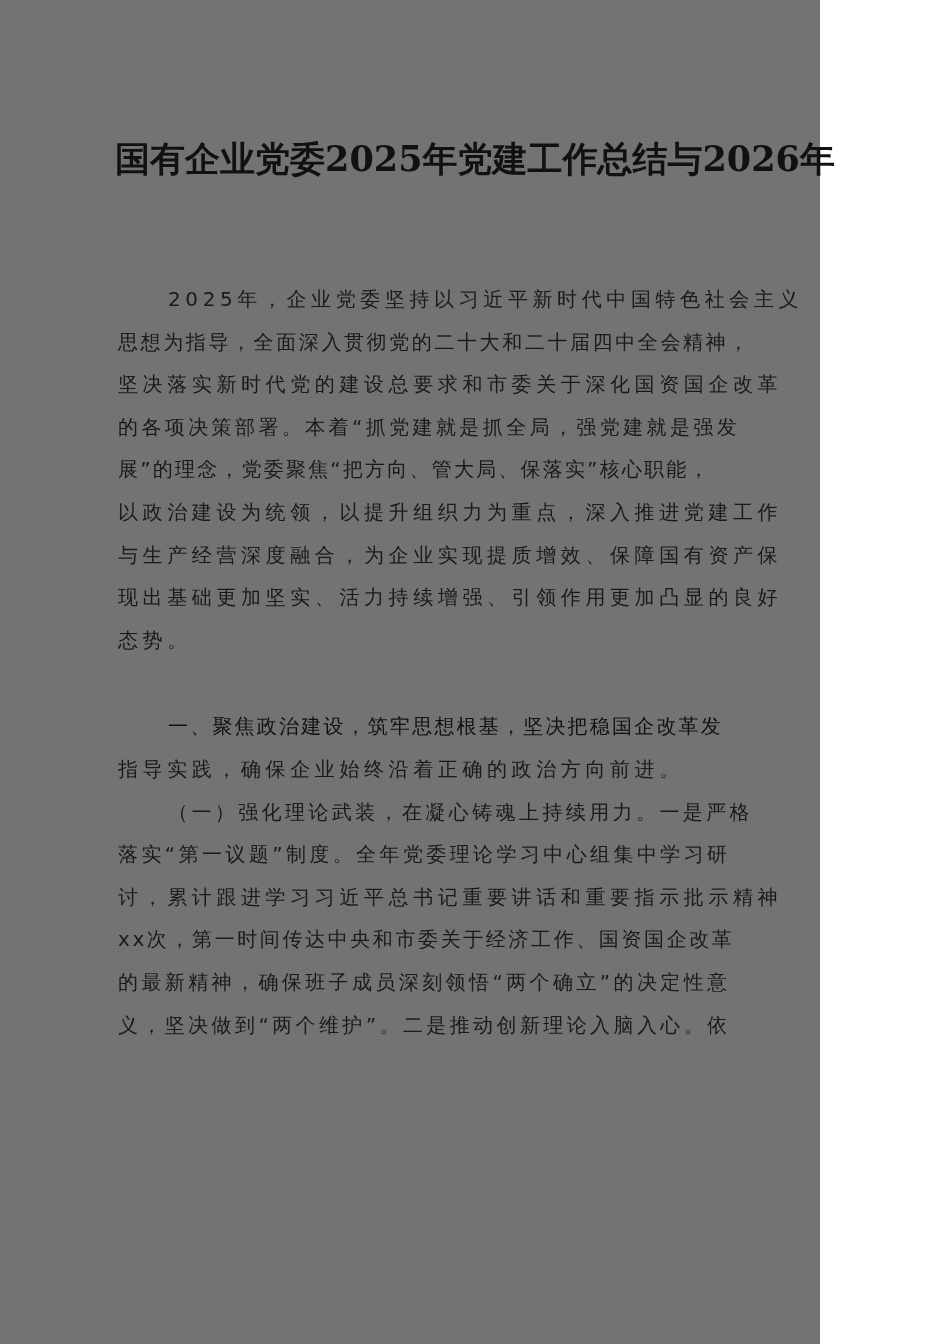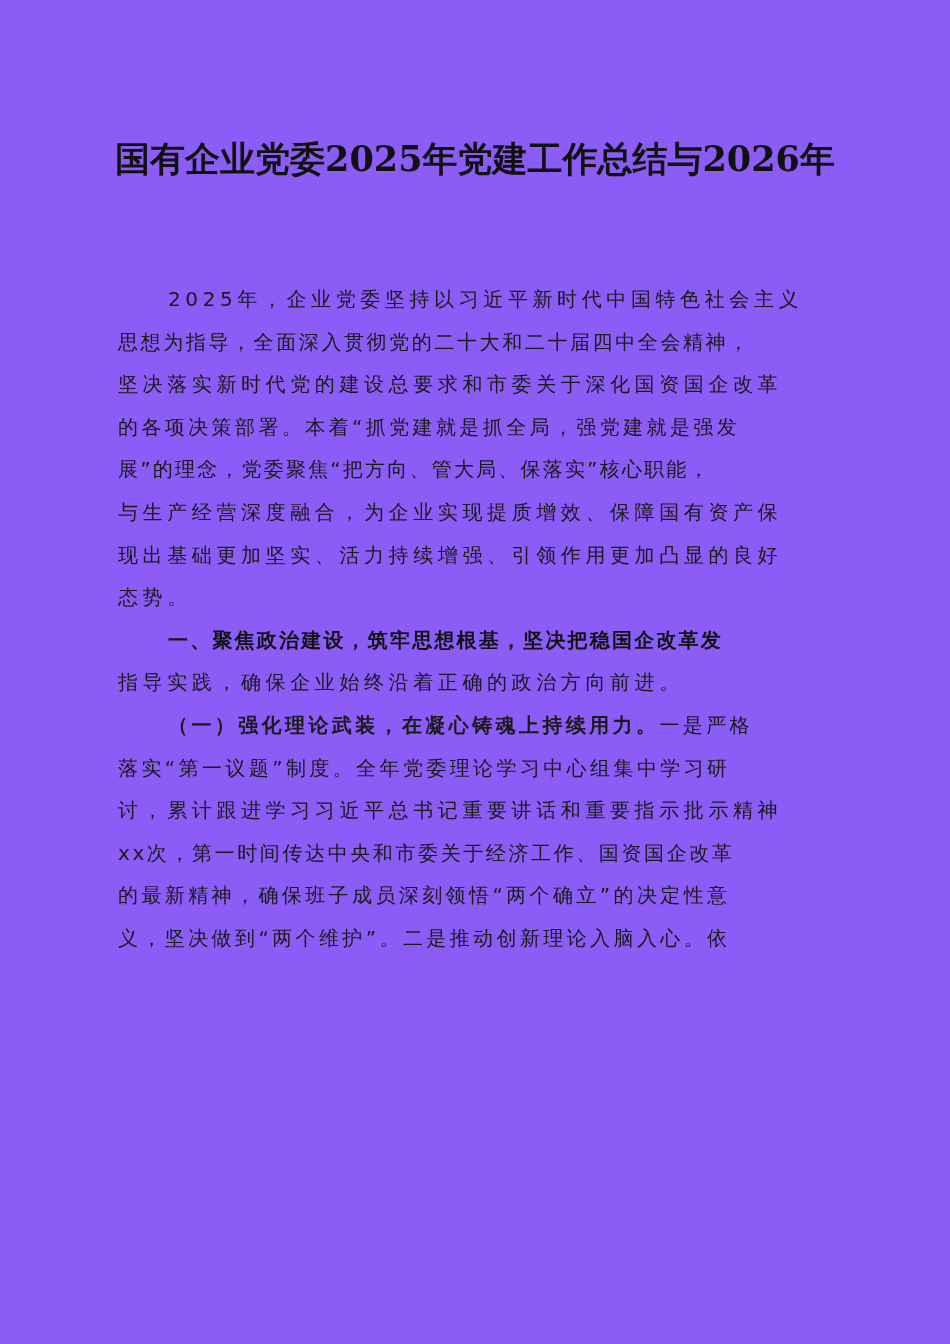--- a/index.html
+++ b/index.html
@@ -1,55 +1,56 @@
 <!DOCTYPE html>
 <html><head>
 <meta charset="utf-8">
 <style>
   html, body { margin: 0; padding: 0; background: #ffffff; }
   body { width: 950px; height: 1344px; position: relative; overflow: hidden; }
   .page {
-    position: absolute; left: 0; top: 0; width: 950px; height: 1344px; background: #8b5cf6;
+    position: absolute; left: 0; top: 0; width: 820px; height: 1344px; background: #737373;
   }
   .title {
     position: absolute; left: 100px; width: 750px; top: 136px;
     text-align: center;
     font-family: "DejaVu Serif", "Liberation Serif", serif;
     font-weight: bold; font-size: 35px; line-height: 46px; color: #111111;
     letter-spacing: 0px;
   }
   .title .line { display: block; white-space: nowrap; }
   .body {
     position: absolute; left: 118px; width: 730px; top: 278px;
     font-family: "DejaVu Sans", "Liberation Sans", sans-serif;
     font-size: 20px; line-height: 42.6px; color: #1a1a1a;
   }
   .para .line { display: block; white-space: nowrap; letter-spacing: 4.6px; }
   .para .line.first { padding-left: 50px; }
-  .heading .line { display: block; white-space: nowrap; font-weight: bold; color: #111; letter-spacing: 2.2px; }
+  .heading .line { display: block; white-space: nowrap; font-weight: normal; color: #111; letter-spacing: 2.2px; margin-top: 44px; }
   .heading .line.first { padding-left: 50px; }
-  .sub-lead { font-weight: bold; }
+  .sub-lead { font-weight: normal; }
 </style>
 </head>
 <body>
 
 <div class="page">
 
   <div class="title">
     <span class="line">国有企业党委2025年党建工作总结与2026年</span>
   </div>
 
   <div class="body">
 
     <div class="para">
       <span class="line first">2025年，企业党委坚持以习近平新时代中国特色社会主义</span>
       <span class="line" style="letter-spacing:2.6px">思想为指导，全面深入贯彻党的二十大和二十届四中全会精神，</span>
       <span class="line">坚决落实新时代党的建设总要求和市委关于深化国资国企改革</span>
       <span class="line" style="letter-spacing:3.4px">的各项决策部署。本着“抓党建就是抓全局，强党建就是强发</span>
       <span class="line" style="letter-spacing:2.2px">展”的理念，党委聚焦“把方向、管大局、保落实”核心职能，</span>
+      <span class="line">以政治建设为统领，以提升组织力为重点，深入推进党建工作</span>
       <span class="line">与生产经营深度融合，为企业实现提质增效、保障国有资产保</span>
       <span class="line">现出基础更加坚实、活力持续增强、引领作用更加凸显的良好</span>
       <span class="line">态势。</span>
     </div>
 
     <div class="heading">
       <span class="line first">一、聚焦政治建设，筑牢思想根基，坚决把稳国企改革发</span>
     </div>
 
     <div class="para">

